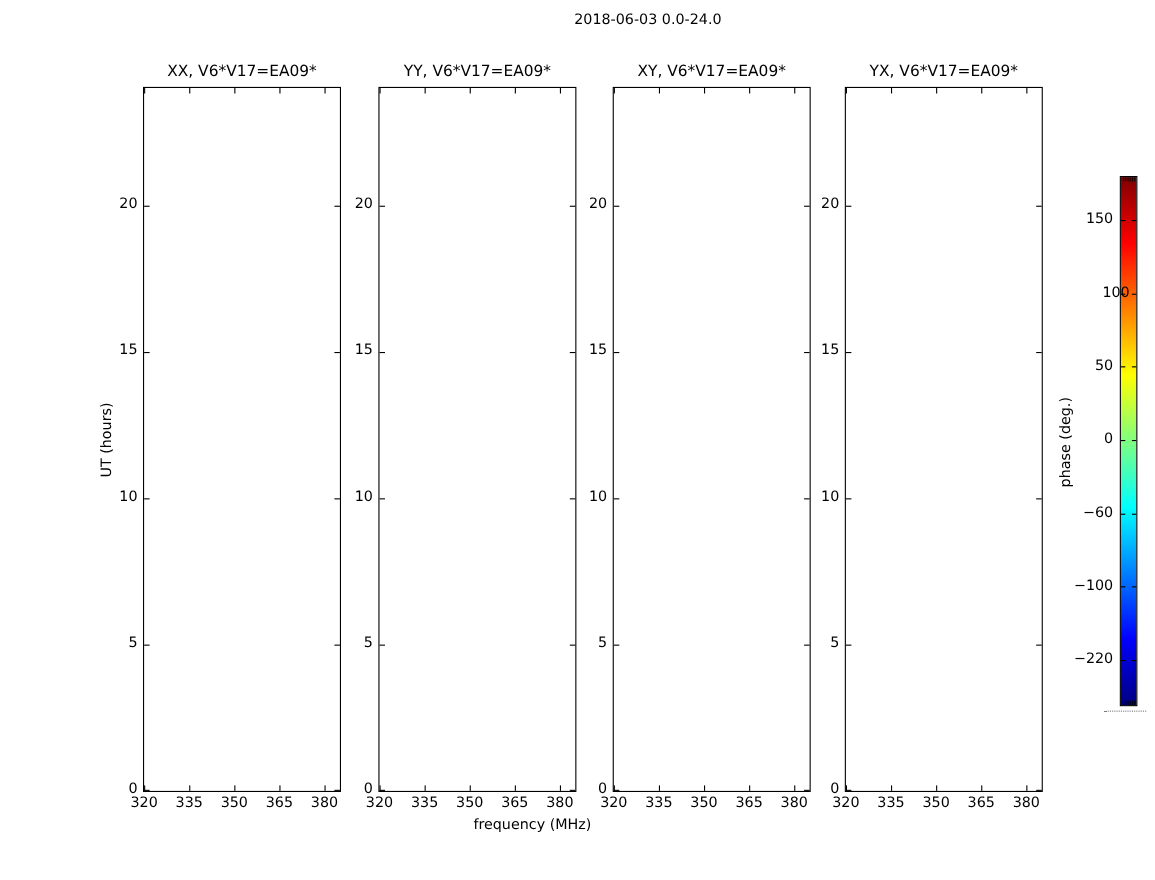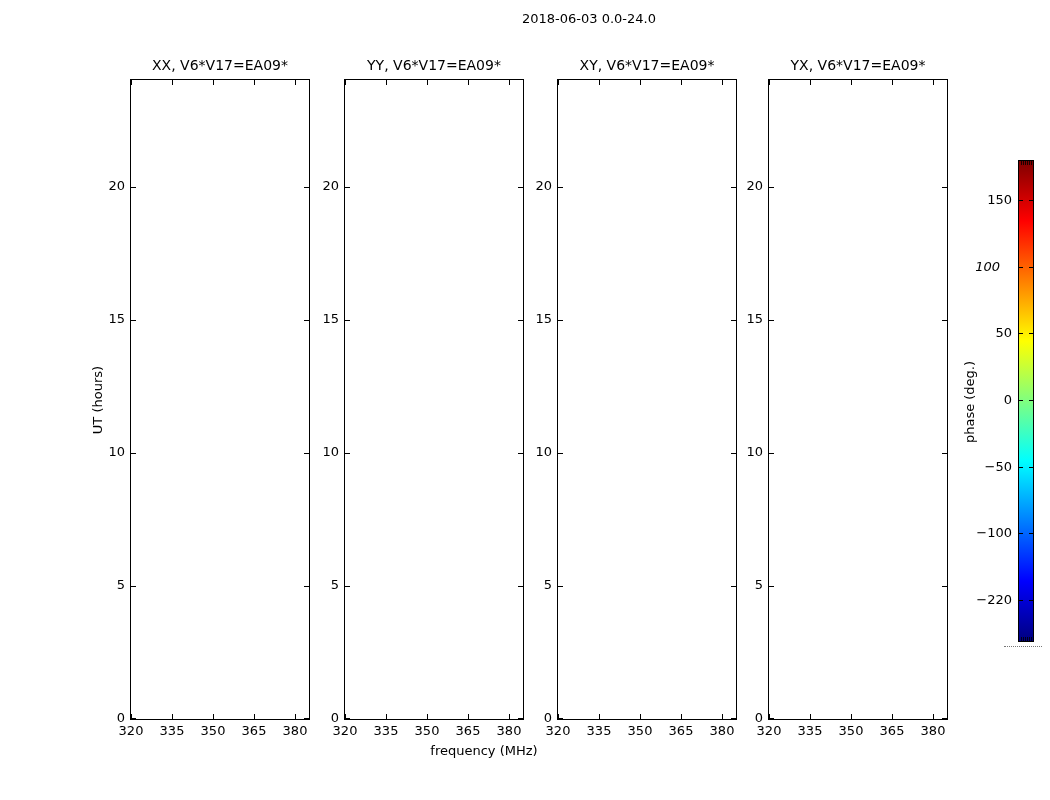--- a/index.html
+++ b/index.html
@@ -249,22 +249,22 @@
       <div class="cbar-microtick" style="left: 6px; bottom: 0px;"></div>
       <div class="cbar-microtick" style="left: 8px; top: 0px;"></div>
       <div class="cbar-microtick" style="left: 8px; bottom: 0px;"></div>
       <div class="cbar-microtick" style="left: 10px; top: 0px;"></div>
       <div class="cbar-microtick" style="left: 10px; bottom: 0px;"></div>
       <div class="cbar-microtick" style="left: 12px; top: 0px;"></div>
       <div class="cbar-microtick" style="left: 12px; bottom: 0px;"></div>
     </div>
   <div id="cbar-annotations">
       <div class="tick-label y-tick-label" style="right: 38px; top: 192px;">150</div>
-      <div class="tick-label y-tick-label" style="right: 50px; top: 259px; font-style: italic;">100</div>
+      <div class="tick-label y-tick-label" style="right: 23px; top: 259px;">100</div>
       <div class="tick-label y-tick-label" style="right: 38px; top: 325px;">50</div>
       <div class="tick-label y-tick-label" style="right: 38px; top: 392px;">0</div>
-      <div class="tick-label y-tick-label" style="right: 38px; top: 459px;">−50</div>
+      <div class="tick-label y-tick-label" style="right: 38px; top: 459px;">−60</div>
       <div class="tick-label y-tick-label" style="right: 38px; top: 525px;">−100</div>
       <div class="tick-label y-tick-label" style="right: 38px; top: 592px;">−220</div>
     </div>
   <div class="cbar-dotted"></div>
   <div class="cbar-label">phase (deg.)</div>
 </div>
 
 </body></html>

